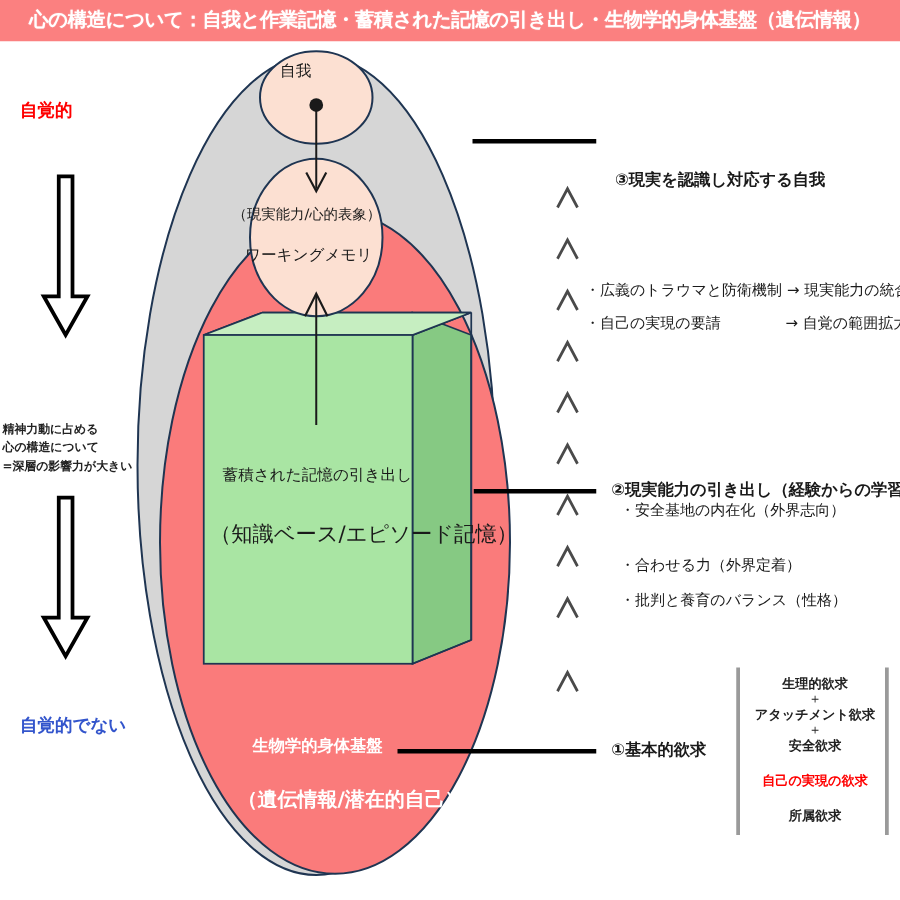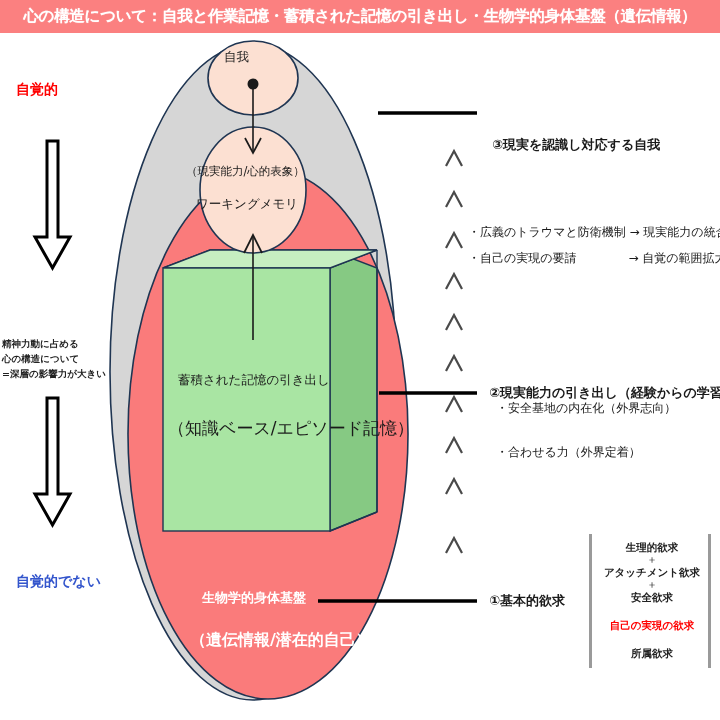--- a/index.html
+++ b/index.html
@@ -155,20 +155,21 @@
   <div class="lbl lbl-bio1">生物学的身体基盤</div>
   <div class="lbl lbl-bio2">（遺伝情報/潜在的自己）</div>
 
   <div class="lbl lbl-n3">③現実を認識し対応する自我</div>
   <div class="lbl lbl-b1">・広義のトラウマと防衛機制 → 現実能力の統合</div>
   <div class="lbl lbl-b2">・自己の実現の要請　　　　 → 自覚の範囲拡大</div>
 
   <div class="lbl lbl-n2">②現実能力の引き出し（経験からの学習）</div>
   <div class="lbl lbl-s1">・安全基地の内在化（外界志向）</div>
   <div class="lbl lbl-s2">・合わせる力（外界定着）</div>
+  <div class="lbl lbl-s3">・批判と養育のバランス（性格）</div>
 
   <div class="lbl lbl-n1">①基本的欲求</div>
 
   <div class="needs-box">
     <div class="needs-grp">
       <div class="needs-line">生理的欲求</div>
       <div class="needs-plus">＋</div>
       <div class="needs-line">アタッチメント欲求</div>
       <div class="needs-plus">＋</div>
       <div class="needs-line">安全欲求</div>

